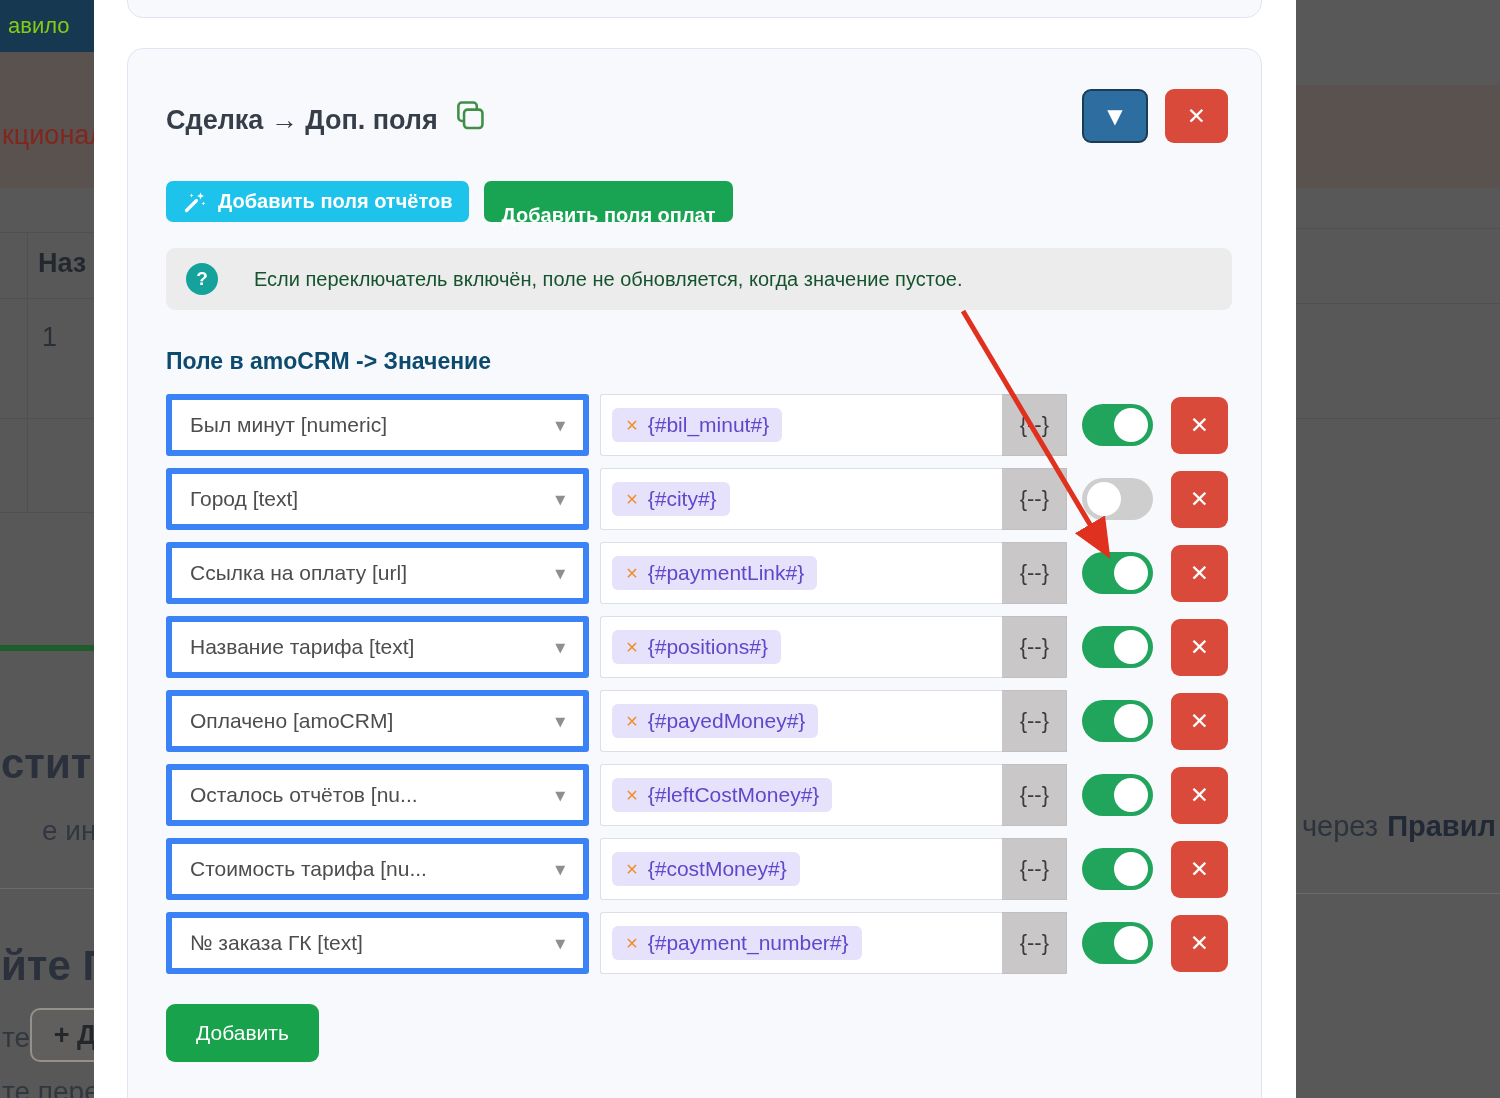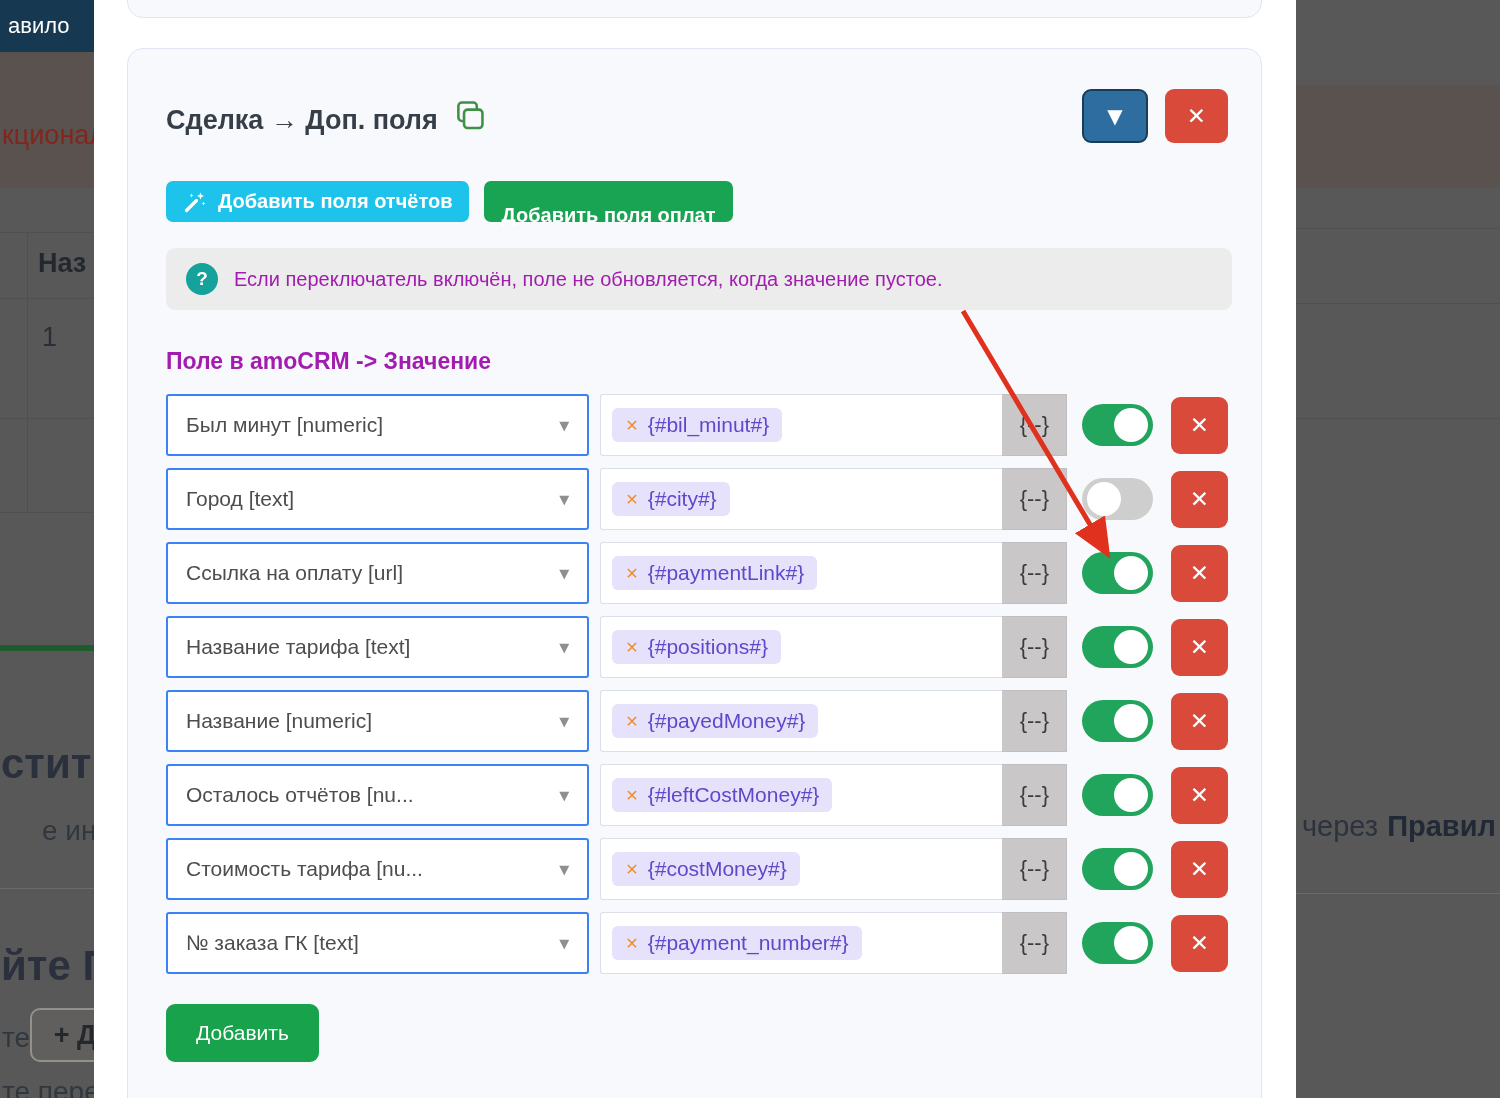--- a/index.html
+++ b/index.html
@@ -5,21 +5,21 @@
   * { margin:0; padding:0; box-sizing:border-box; }
   html,body { width:1500px; height:1098px; overflow:hidden; background:#fff;
     font-family:"Liberation Sans", sans-serif; }
 
   
   .bg-strip { position:absolute; top:0; height:1098px; background:#585858; overflow:hidden; z-index:1; }
   #bg-left  { left:0; width:94px; }
   #bg-right { left:1296px; width:204px; }
 
   .bg-tab { position:absolute; left:0; top:0; width:94px; height:52px; background:#163850;
-    color:#ffffff; font-size:22px; padding:13px 0 0 8px; white-space:nowrap; }
+    color:#84cc16; font-size:22px; padding:13px 0 0 8px; white-space:nowrap; }
   .bg-band { position:absolute; left:0; width:100%; background:#5a524f; }
   .bg-redtext { position:absolute; left:2px; top:120px; color:#81261f; font-size:27px; white-space:nowrap; }
   .hline { position:absolute; left:0; width:100%; height:1px; background:#505050; }
   .vline { position:absolute; top:232px; left:27px; width:1px; height:280px; background:#505050; }
   .bg-th { position:absolute; left:38px; top:248px; font-size:27px; font-weight:700; color:#23272e; white-space:nowrap; }
   .bg-td { position:absolute; left:42px; top:322px; font-size:27px; color:#2a2e35; }
   .greenline { position:absolute; left:0; top:645px; width:100%; height:6px; background:#1e5b2d; }
   .bg-h1 { position:absolute; left:1px; font-size:42px; font-weight:600; color:#2b313c; white-space:nowrap; }
   .bg-t  { position:absolute; left:2px; font-size:28px; color:#31373f; white-space:nowrap; }
   .divider { position:absolute; left:0; width:100%; height:1px; background:#6b6b6b; }
@@ -55,29 +55,29 @@
     gap:11px; color:#fff; font-size:20px; font-weight:700; cursor:pointer;
     font-family:"Liberation Sans", sans-serif; white-space:nowrap; }
   .btn-cyan { background:#1ec3ec; }
   .btn-green { background:#18a453;flex-direction:column; }
 
   
   .info { margin-top:26px; width:1066px; background:#ececec; border-radius:9px; min-height:62px;
     display:flex; align-items:center; padding:10px 20px; gap:16px; }
   .qicon { flex:0 0 32px; width:32px; height:32px; border-radius:50%; background:#14a29b; color:#fff;
     font-size:19px; font-weight:700; display:flex; align-items:center; justify-content:center; }
-  .info-text { color:#a21caf; font-size:20px; }
-
-  
-  .map-head { margin-top:38px; font-size:23px; font-weight:700; color:#a21caf; }
+  .info-text { color:#14532d; font-size:20px;margin-left:20px; }
+
+  
+  .map-head { margin-top:38px; font-size:23px; font-weight:700; color:#0c4a6e; }
 
   
   #rows { margin-top:19px; }
   .mrow { display:flex; align-items:center; height:62px; margin-bottom:12px; }
-  .fsel { width:425px; height:62px; background:#fff; border:2px solid #3b82f6; border-radius:3px;
+  .fsel { width:425px; height:62px; background:#fff; border:6px solid #3b82f6; border-radius:3px;
     display:flex; align-items:center; justify-content:space-between; padding:0 18px; cursor:pointer; }
   .fsel-text { font-size:21px; color:#4d4d4d; white-space:nowrap; overflow:hidden; }
   .caret { font-family:"DejaVu Sans", sans-serif; font-size:13px; color:#8f8f8f; margin-left:8px; }
   .igroup { display:flex; margin-left:11px; height:62px; }
   .tag-input { width:402px; background:#fff; border:1px solid #dbdfe9; border-right:none;
     border-radius:3px 0 0 3px; display:flex; align-items:center; padding:0 11px; cursor:text; }
   .pill { display:inline-flex; align-items:center; gap:9px; background:#e7e2fb; color:#6147c9;
     border-radius:6px; padding:5px 13px; font-size:21px; white-space:nowrap; }
   .pill-x { font-family:"DejaVu Sans", sans-serif; color:#ee9030; font-weight:900; font-size:16px; cursor:pointer; }
   .addon { width:65px; background:#c9c7c7; border:1px solid #c0bebe; border-left:none;
@@ -263,21 +263,21 @@
     </div>
     <div class="toggle on">
       <span class="knob"></span>
     </div>
     <button class="xbtn">
       <span class="xglyph">✕</span>
     </button>
   </div>
   <div class="mrow">
     <div class="fsel">
-      <span class="fsel-text">Название [numeric]</span>
+      <span class="fsel-text">Оплачено [amoCRM]</span>
       <span class="caret">▼</span>
     </div>
     <div class="igroup">
       <div class="tag-input">
         <span class="pill">
           <span class="pill-x">✕</span>
           <span>{#payedMoney#}</span>
         </span>
       </div>
       <button class="addon">{--}</button>

